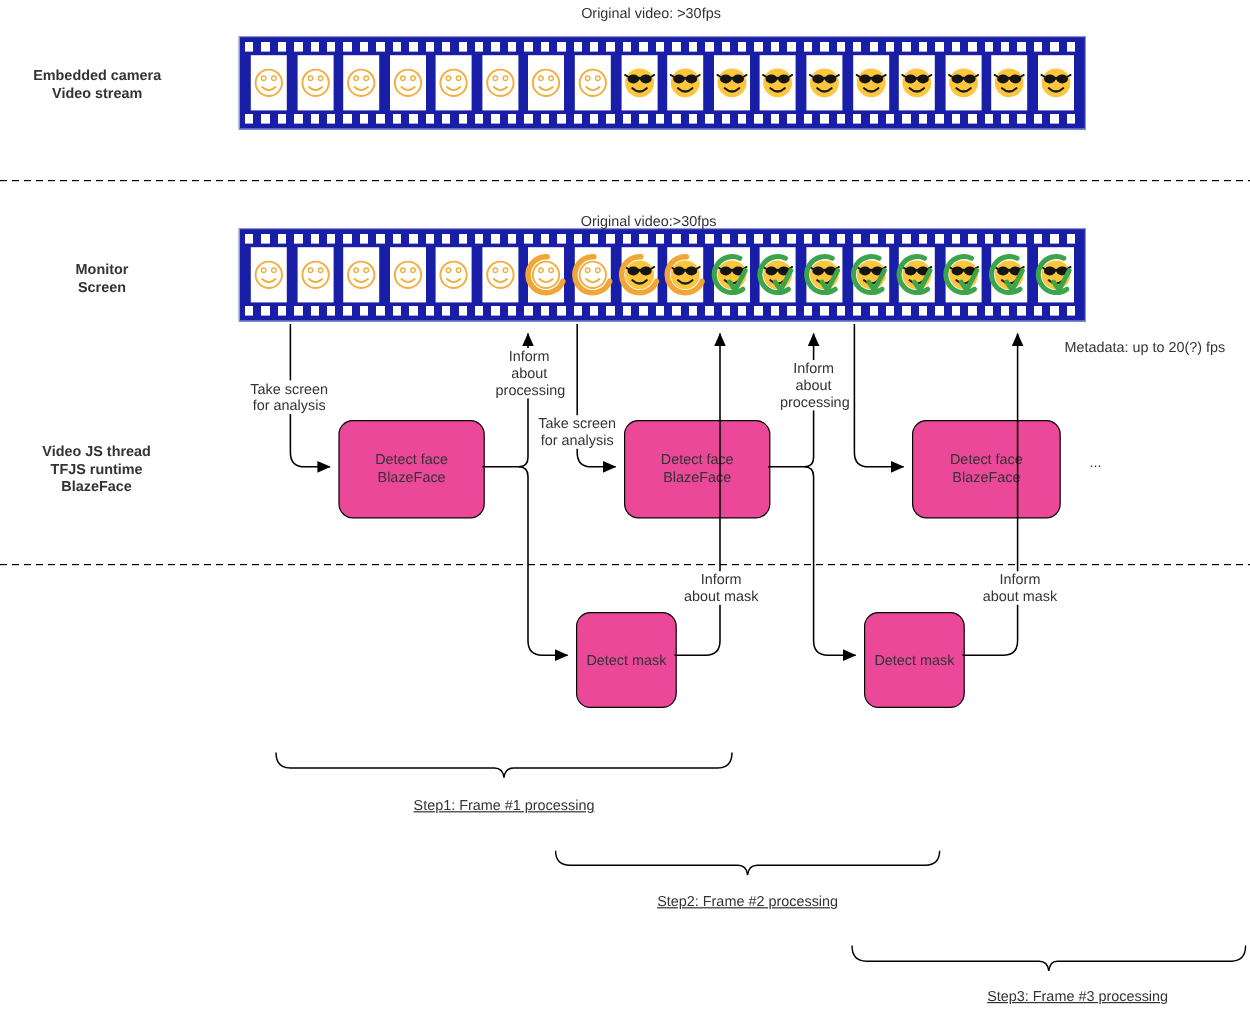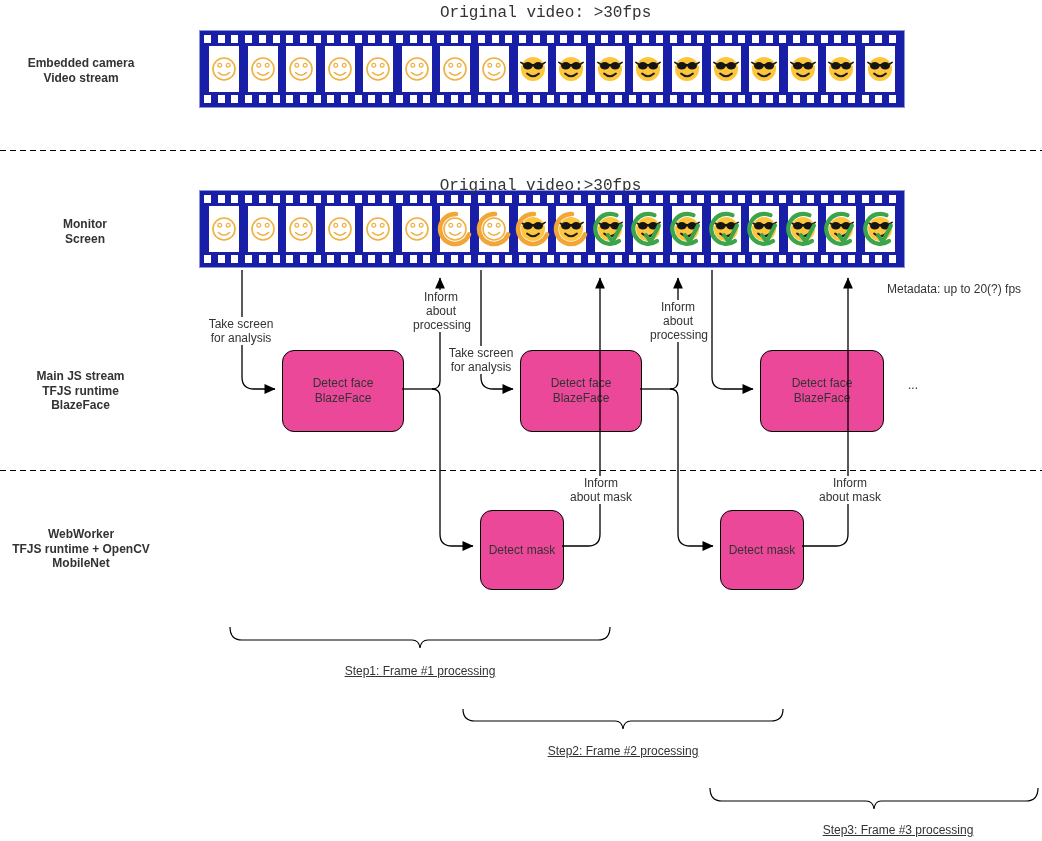--- a/index.html
+++ b/index.html
@@ -4,21 +4,21 @@
 <style>
   html,body{margin:0;padding:0;background:#fff;font-family:"Liberation Sans",sans-serif;color:#333;}
   #canvas{position:relative;width:1042px;height:841px;background:#fff;overflow:hidden;}
 
   .sep{position:absolute;left:0;width:1042px;height:1px;
        background:repeating-linear-gradient(90deg,#000 0 6px,transparent 6px 10px);}
 
   .rowlabel{position:absolute;font-weight:bold;font-size:12px;line-height:1.22;
             text-align:center;white-space:pre-line;z-index:3;}
 
-  .striptitle{position:absolute;font-size:16px;text-align:center;white-space:pre;z-index:3;font-family:Liberation Mono, monospace;}
+  .striptitle{position:absolute;font-size:12px;text-align:center;white-space:pre;z-index:3;}
 
   .film{position:absolute;width:706px;height:78px;box-sizing:border-box;border:1px solid #8b93dd;}
   .sprockets{position:absolute;left:4px;right:4px;height:8px;
              background:repeating-linear-gradient(90deg,#fff 0 7px,transparent 7px 13.7px);}
   .sprockets.top{top:4px}
   .sprockets.bot{bottom:4px}
   .frames{position:absolute;left:0;right:0;top:15px;bottom:15px;display:flex;
           justify-content:space-between;padding:0 9px;}
   .fframe{width:30px;height:100%;background:#fff;position:relative;}
   .face{position:absolute;left:50%;top:50%;transform:translate(-50%,-50%);overflow:visible;}
@@ -39,26 +39,23 @@
 
 <div id="canvas">
 
   <div class="sep" style="top:150px"></div>
   <div class="sep" style="top:470px"></div>
 
   <div class="rowlabel" style="left:6px;top:56px;width:150px">Embedded camera
 Video stream</div>
   <div class="rowlabel" style="left:10px;top:217px;width:150px">Monitor
 Screen</div>
-  <div class="rowlabel" style="left:8px;top:369px;width:145px">Main JS stream
+  <div class="rowlabel" style="left:8px;top:369px;width:145px">Video JS thread
 TFJS runtime
 BlazeFace</div>
-  <div class="rowlabel" style="left:2px;top:527px;width:158px">WebWorker
-TFJS runtime + OpenCV
-MobileNet</div>
 
   <div class="striptitle" style="left:440px;top:4px;width:205px">Original video: &gt;30fps</div>
   <div class="striptitle" style="left:438px;top:177px;width:205px">Original video:&gt;30fps</div>
 
   <div class="film" id="film0" style="left: 199px; top: 30px; background: rgb(24, 31, 166);">
       <div class="sprockets top"></div>
       <div class="sprockets bot"></div>
       <div class="frames">
         <div class="fframe">
           <svg class="face" viewBox="-22 -22 44 44" width="44" height="44">

